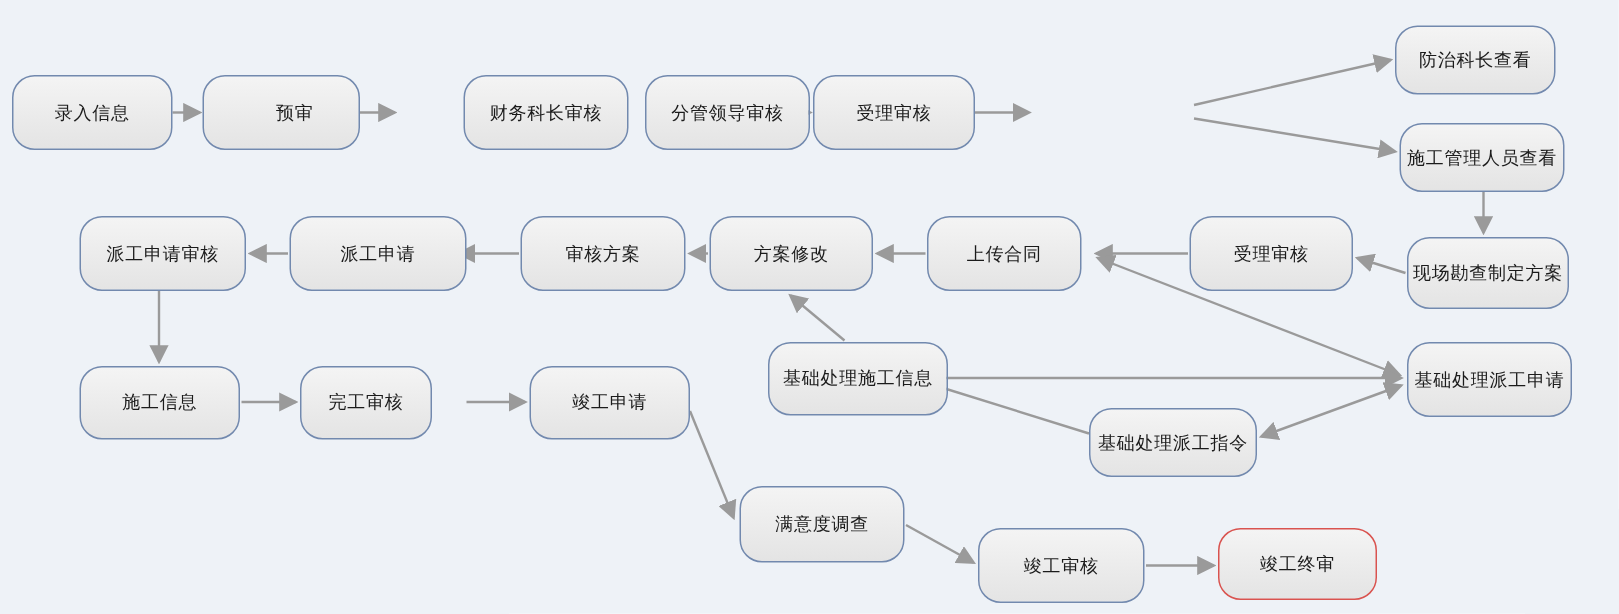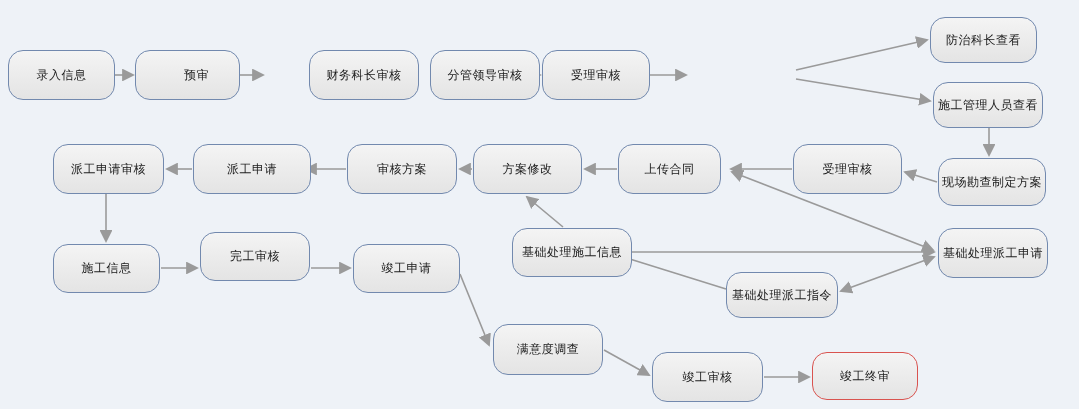--- a/index.html
+++ b/index.html
@@ -108,21 +108,21 @@
     </div>
     <div class="node" style="left: 193px; top: 144px; width: 118px; height: 50px;">
       <span>派工申请</span>
     </div>
     <div class="node" style="left: 53px; top: 144px; width: 111px; height: 50px;">
       <span>派工申请审核</span>
     </div>
     <div class="node" style="left: 53px; top: 244px; width: 107px; height: 49px;">
       <span>施工信息</span>
     </div>
-    <div class="node" style="left: 200px; top: 232px; width: 110px; height: 49px;">
+    <div class="node" style="left: 200px; top: 244px; width: 88px; height: 49px;">
       <span>完工审核</span>
     </div>
     <div class="node" style="left: 353px; top: 244px; width: 107px; height: 49px;">
       <span>竣工申请</span>
     </div>
     <div class="node" style="left: 512px; top: 228px; width: 120px; height: 49px;">
       <span>基础处理施工信息</span>
     </div>
     <div class="node" style="left: 938px; top: 228px; width: 110px; height: 50px;">
       <span>基础处理派工申请</span>

